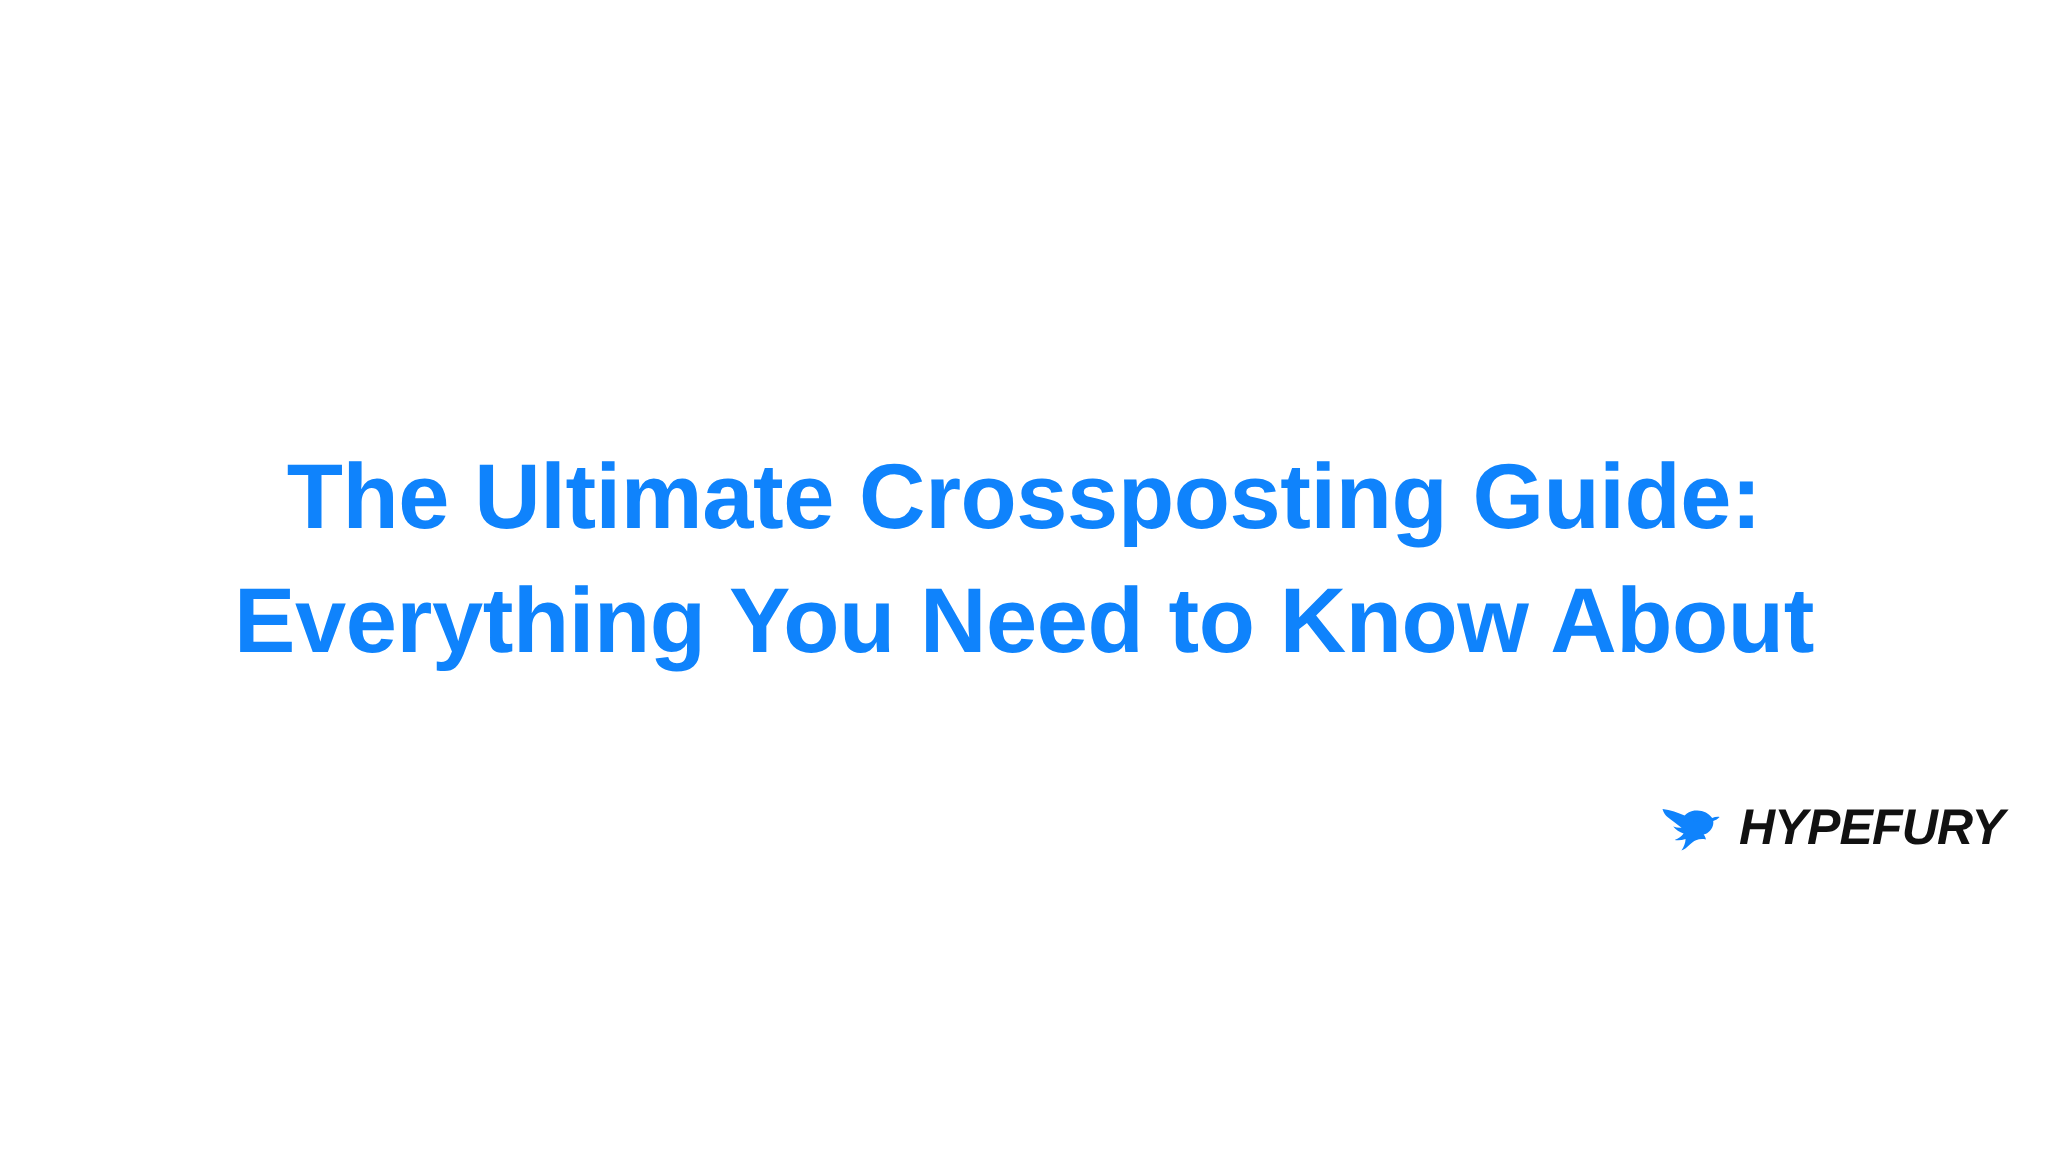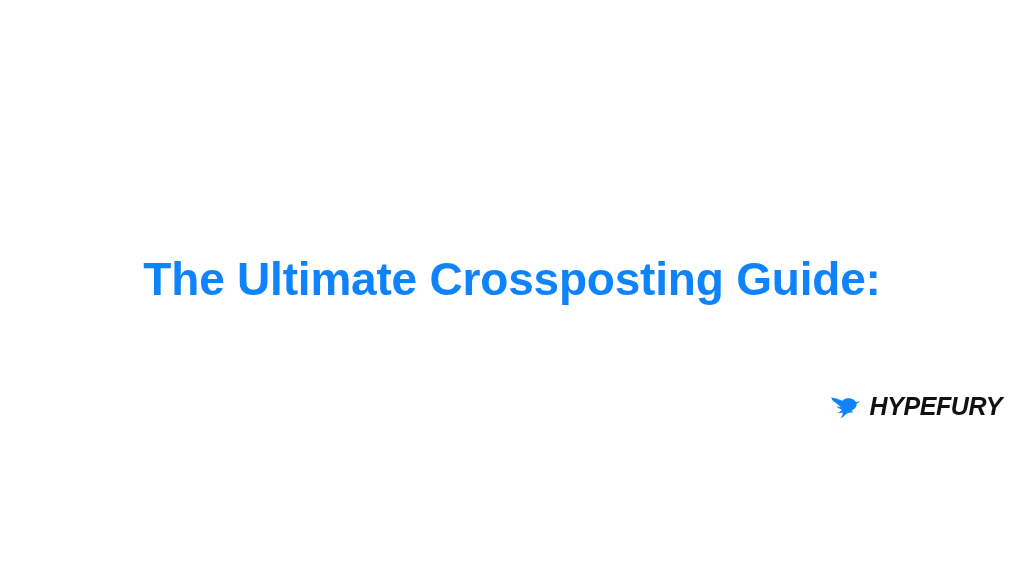--- a/index.html
+++ b/index.html
@@ -53,23 +53,23 @@
 
   .headline .line {
     display: block;
     white-space: nowrap;
   }
 
   
   .logo {
     position: absolute;
     right: 22px;
-    bottom: 13px;
+    bottom: 0;
     display: flex;
-    align-items: flex-end;
+    align-items: flex-start;
     gap: 9px;
     height: 30px;
   }
 
   .logo-mark {
     width: 31px;
     height: 24px;
     display: block;
     flex: 0 0 auto;
   }
@@ -86,20 +86,21 @@
   }
 </style>
 </head>
 <body>
 
 <div class="slide">
 
   <div class="headline-wrap">
     <h1 class="headline">
       <span class="line">The Ultimate Crossposting Guide:</span>
+      <span class="line">Everything You Need to Know About</span>
     </h1>
   </div>
 
   <div class="logo">
     <svg class="logo-mark" viewBox="0 0 62 48" aria-hidden="true">
       <path fill="#0f83fc" d="M2.5 5.0 C10.5 6.2 18.0 8.4 24.6 11.6 C27.0 9.0 30.4 7.2 34.4 6.6 C41.6 5.5 48.6 8.6 52.2 14.0 C54.4 13.0 57.0 12.6 59.6 12.9 C57.9 14.8 55.6 16.2 53.2 16.9 C53.4 18.0 53.4 19.1 53.2 20.2 C52.4 25.2 48.6 29.2 43.6 30.6 C44.8 32.0 45.6 33.6 45.9 35.4 C42.4 34.6 39.0 34.9 36.0 36.2 C33.6 37.2 31.5 38.8 29.6 40.7 C27.0 43.2 24.6 45.4 21.4 46.6 C24.0 42.6 25.4 38.8 25.6 34.9 C22.0 36.2 18.2 36.6 14.6 36.0 C18.6 34.5 21.6 32.3 23.6 29.4 C19.4 28.2 15.8 25.9 13.2 22.6 C16.0 23.6 18.8 24.0 21.6 23.8 C16.6 19.9 12.0 16.4 7.8 13.2 C5.4 11.4 3.4 8.6 2.5 5.0 Z"></path>
       <path fill="#0f83fc" d="M35.8 12.6 C37.3 12.6 38.5 13.8 38.5 15.3 C38.5 16.8 37.3 18.0 35.8 18.0 C34.3 18.0 33.1 16.8 33.1 15.3 C33.1 13.8 34.3 12.6 35.8 12.6 Z"></path>
     </svg>
     <span class="logo-wordmark">HYPEFURY</span>
   </div>

